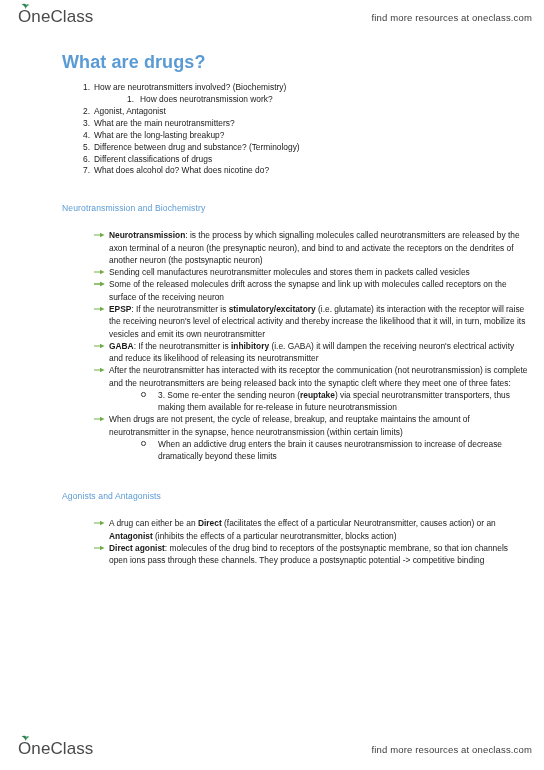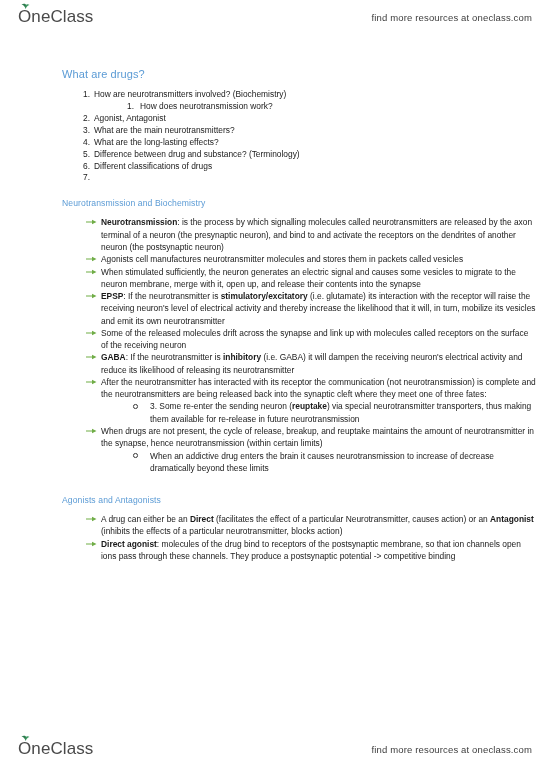--- a/index.html
+++ b/index.html
@@ -61,23 +61,23 @@
 
   
   .page {
     position: absolute;
     top: 52px;
     left: 0;
     width: 544px;
   }
 
   h1.doc-title {
-    margin: 16px 0 9px 62px;
-    font-size: 11px;
-    font-weight: normal;
+    margin: 0 0 9px 62px;
+    font-size: 18px;
+    font-weight: bold;
     color: #5b9bd5;
     letter-spacing: .1px;
   }
 
   h2.section-title {
     margin: 0 0 6px 62px;
     font-size: 8.6px;
     font-weight: normal;
     color: #5b9bd5;
     letter-spacing: .1px;
@@ -119,21 +119,21 @@
     position: absolute;
     left: 0;
     top: 0;
     width: 12px;
     text-align: right;
   }
 
   
   ul.arrow-list {
     list-style: none;
-    margin: 8px;
+    margin: 16px;
     padding: 0 0 0 78px;
     font-size: 8.4px;
     line-height: 1.46;
   }
   ul.arrow-list > li {
     position: relative;
     padding-left: 15px;
     margin-bottom: 0;
   }
   .arrow-ico {
@@ -189,46 +189,46 @@
 <div class="page">
 
   <h1 class="doc-title">What are drugs?</h1>
 
   <ol class="outline" id="questions-list">
       <li><span class="num">1.</span><span>How are neurotransmitters involved? (Biochemistry)</span><ol class="sub-outline">
           <li><span class="num">1.</span><span>How does neurotransmission work?</span></li>
         </ol></li>
       <li><span class="num">2.</span><span>Agonist, Antagonist</span></li>
       <li><span class="num">3.</span><span>What are the main neurotransmitters?</span></li>
-      <li><span class="num">4.</span><span>What are the long-lasting effects?</span></li>
+      <li><span class="num">4.</span><span>What are the long-lasting breakup?</span></li>
       <li><span class="num">5.</span><span>Difference between drug and substance? (Terminology)</span></li>
       <li><span class="num">6.</span><span>Different classifications of drugs</span></li>
-      <li><span class="num">7.</span></li>
+      <li><span class="num">7.</span><span>What does alcohol do? What does nicotine do?</span></li>
     </ol>
 
   <div class="spacer-lg"></div>
 
   <div id="sections-root">
       <h2 class="section-title">Neurotransmission and Biochemistry</h2>
       <ul class="arrow-list">
         <li><svg class="arrow-ico" viewBox="0 0 22 14">
             <path d="M0 6 L12 6 L12 2.5 L21 7 L12 11.5 L12 8 L0 8 Z" fill="#70ad47"></path>
           </svg><b>Neurotransmission</b>: <span>is the process by which signalling molecules called neurotransmitters are released by the axon terminal of a neuron (the presynaptic neuron), and bind to and activate the receptors on the dendrites of another neuron (the postsynaptic neuron)</span></li>
         <li><svg class="arrow-ico" viewBox="0 0 22 14">
             <path d="M0 6 L12 6 L12 2.5 L21 7 L12 11.5 L12 8 L0 8 Z" fill="#70ad47"></path>
-          </svg><span>Agonists cell manufactures neurotransmitter molecules and stores them in packets called vesicles</span></li>
-        <li><svg class="arrow-ico" viewBox="0 0 22 14">
-            <path d="M0 6 L12 6 L12 2.5 L21 7 L12 11.5 L12 8 L0 8 Z" fill="#70ad47"></path>
-          </svg><span>When stimulated sufficiently, the neuron generates an electric signal and causes some vesicles to migrate to the neuron membrane, merge with it, open up, and release their contents into the synapse</span></li>
+          </svg><span>Sending cell manufactures neurotransmitter molecules and stores them in packets called vesicles</span></li>
+        <li><svg class="arrow-ico" viewBox="0 0 22 14">
+            <path d="M0 6 L12 6 L12 2.5 L21 7 L12 11.5 L12 8 L0 8 Z" fill="#70ad47"></path>
+          </svg></li>
+        <li><svg class="arrow-ico" viewBox="0 0 22 14">
+            <path d="M0 6 L12 6 L12 2.5 L21 7 L12 11.5 L12 8 L0 8 Z" fill="#70ad47"></path>
+          </svg><span>Some of the released molecules drift across the synapse and link up with molecules called receptors on the surface of the receiving neuron</span></li>
         <li><svg class="arrow-ico" viewBox="0 0 22 14">
             <path d="M0 6 L12 6 L12 2.5 L21 7 L12 11.5 L12 8 L0 8 Z" fill="#70ad47"></path>
           </svg><b>EPSP</b>: <span>If the neurotransmitter is </span><b>stimulatory/excitatory</b><span> (i.e. glutamate) its interaction with the receptor will raise the receiving neuron's level of electrical activity and thereby increase the likelihood that it will, in turn, mobilize its vesicles and emit its own neurotransmitter</span></li>
-        <li><svg class="arrow-ico" viewBox="0 0 22 14">
-            <path d="M0 6 L12 6 L12 2.5 L21 7 L12 11.5 L12 8 L0 8 Z" fill="#70ad47"></path>
-          </svg><span>Some of the released molecules drift across the synapse and link up with molecules called receptors on the surface of the receiving neuron</span></li>
         <li><svg class="arrow-ico" viewBox="0 0 22 14">
             <path d="M0 6 L12 6 L12 2.5 L21 7 L12 11.5 L12 8 L0 8 Z" fill="#70ad47"></path>
           </svg><b>GABA</b>: <span>If the neurotransmitter is </span><b>inhibitory</b><span> (i.e. GABA) it will dampen the receiving neuron's electrical activity and reduce its likelihood of releasing its neurotransmitter</span></li>
         <li><svg class="arrow-ico" viewBox="0 0 22 14">
             <path d="M0 6 L12 6 L12 2.5 L21 7 L12 11.5 L12 8 L0 8 Z" fill="#70ad47"></path>
           </svg><span>After the neurotransmitter has interacted with its receptor the communication (not neurotransmission) is complete and the neurotransmitters are being released back into the synaptic cleft where they meet one of three fates:</span><ul class="circle-list">
             <li><span class="circ-ico"></span><span>3. Some re-enter the sending neuron (</span><b>reuptake</b><span>) via special neurotransmitter transporters, thus making them available for re-release in future neurotransmission</span></li>
           </ul></li>
         <li><svg class="arrow-ico" viewBox="0 0 22 14">
             <path d="M0 6 L12 6 L12 2.5 L21 7 L12 11.5 L12 8 L0 8 Z" fill="#70ad47"></path>

